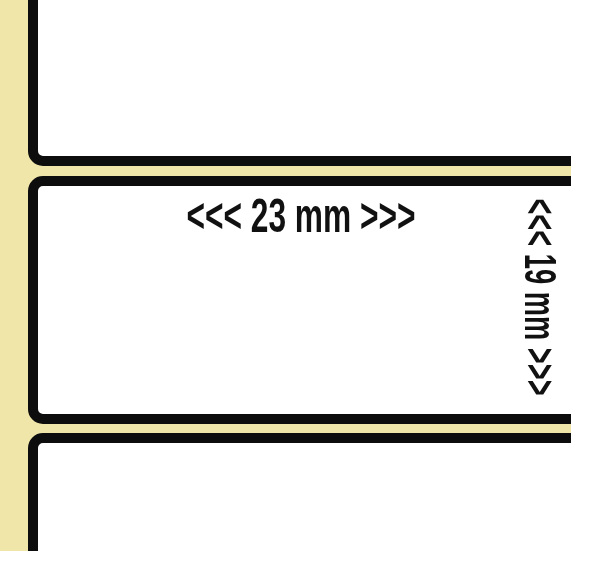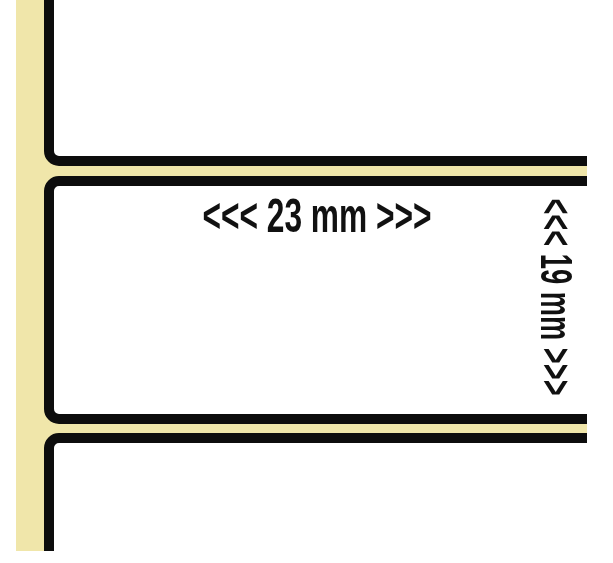--- a/index.html
+++ b/index.html
@@ -7,21 +7,20 @@
     padding: 0;
     background: #ffffff;
   }
   .canvas {
     position: relative;
     width: 571px;
     height: 563px;
     background: var(--page-background, #ffffff);
     overflow: hidden;
     font-family: "Liberation Sans", sans-serif;
-    margin-left: 16px;
   }
   
   .liner {
     position: absolute;
     left: 0;
     top: 0;
     width: 613px;
     height: 551px;
     background: var(--liner, #f0e6aa);
     overflow: hidden;

